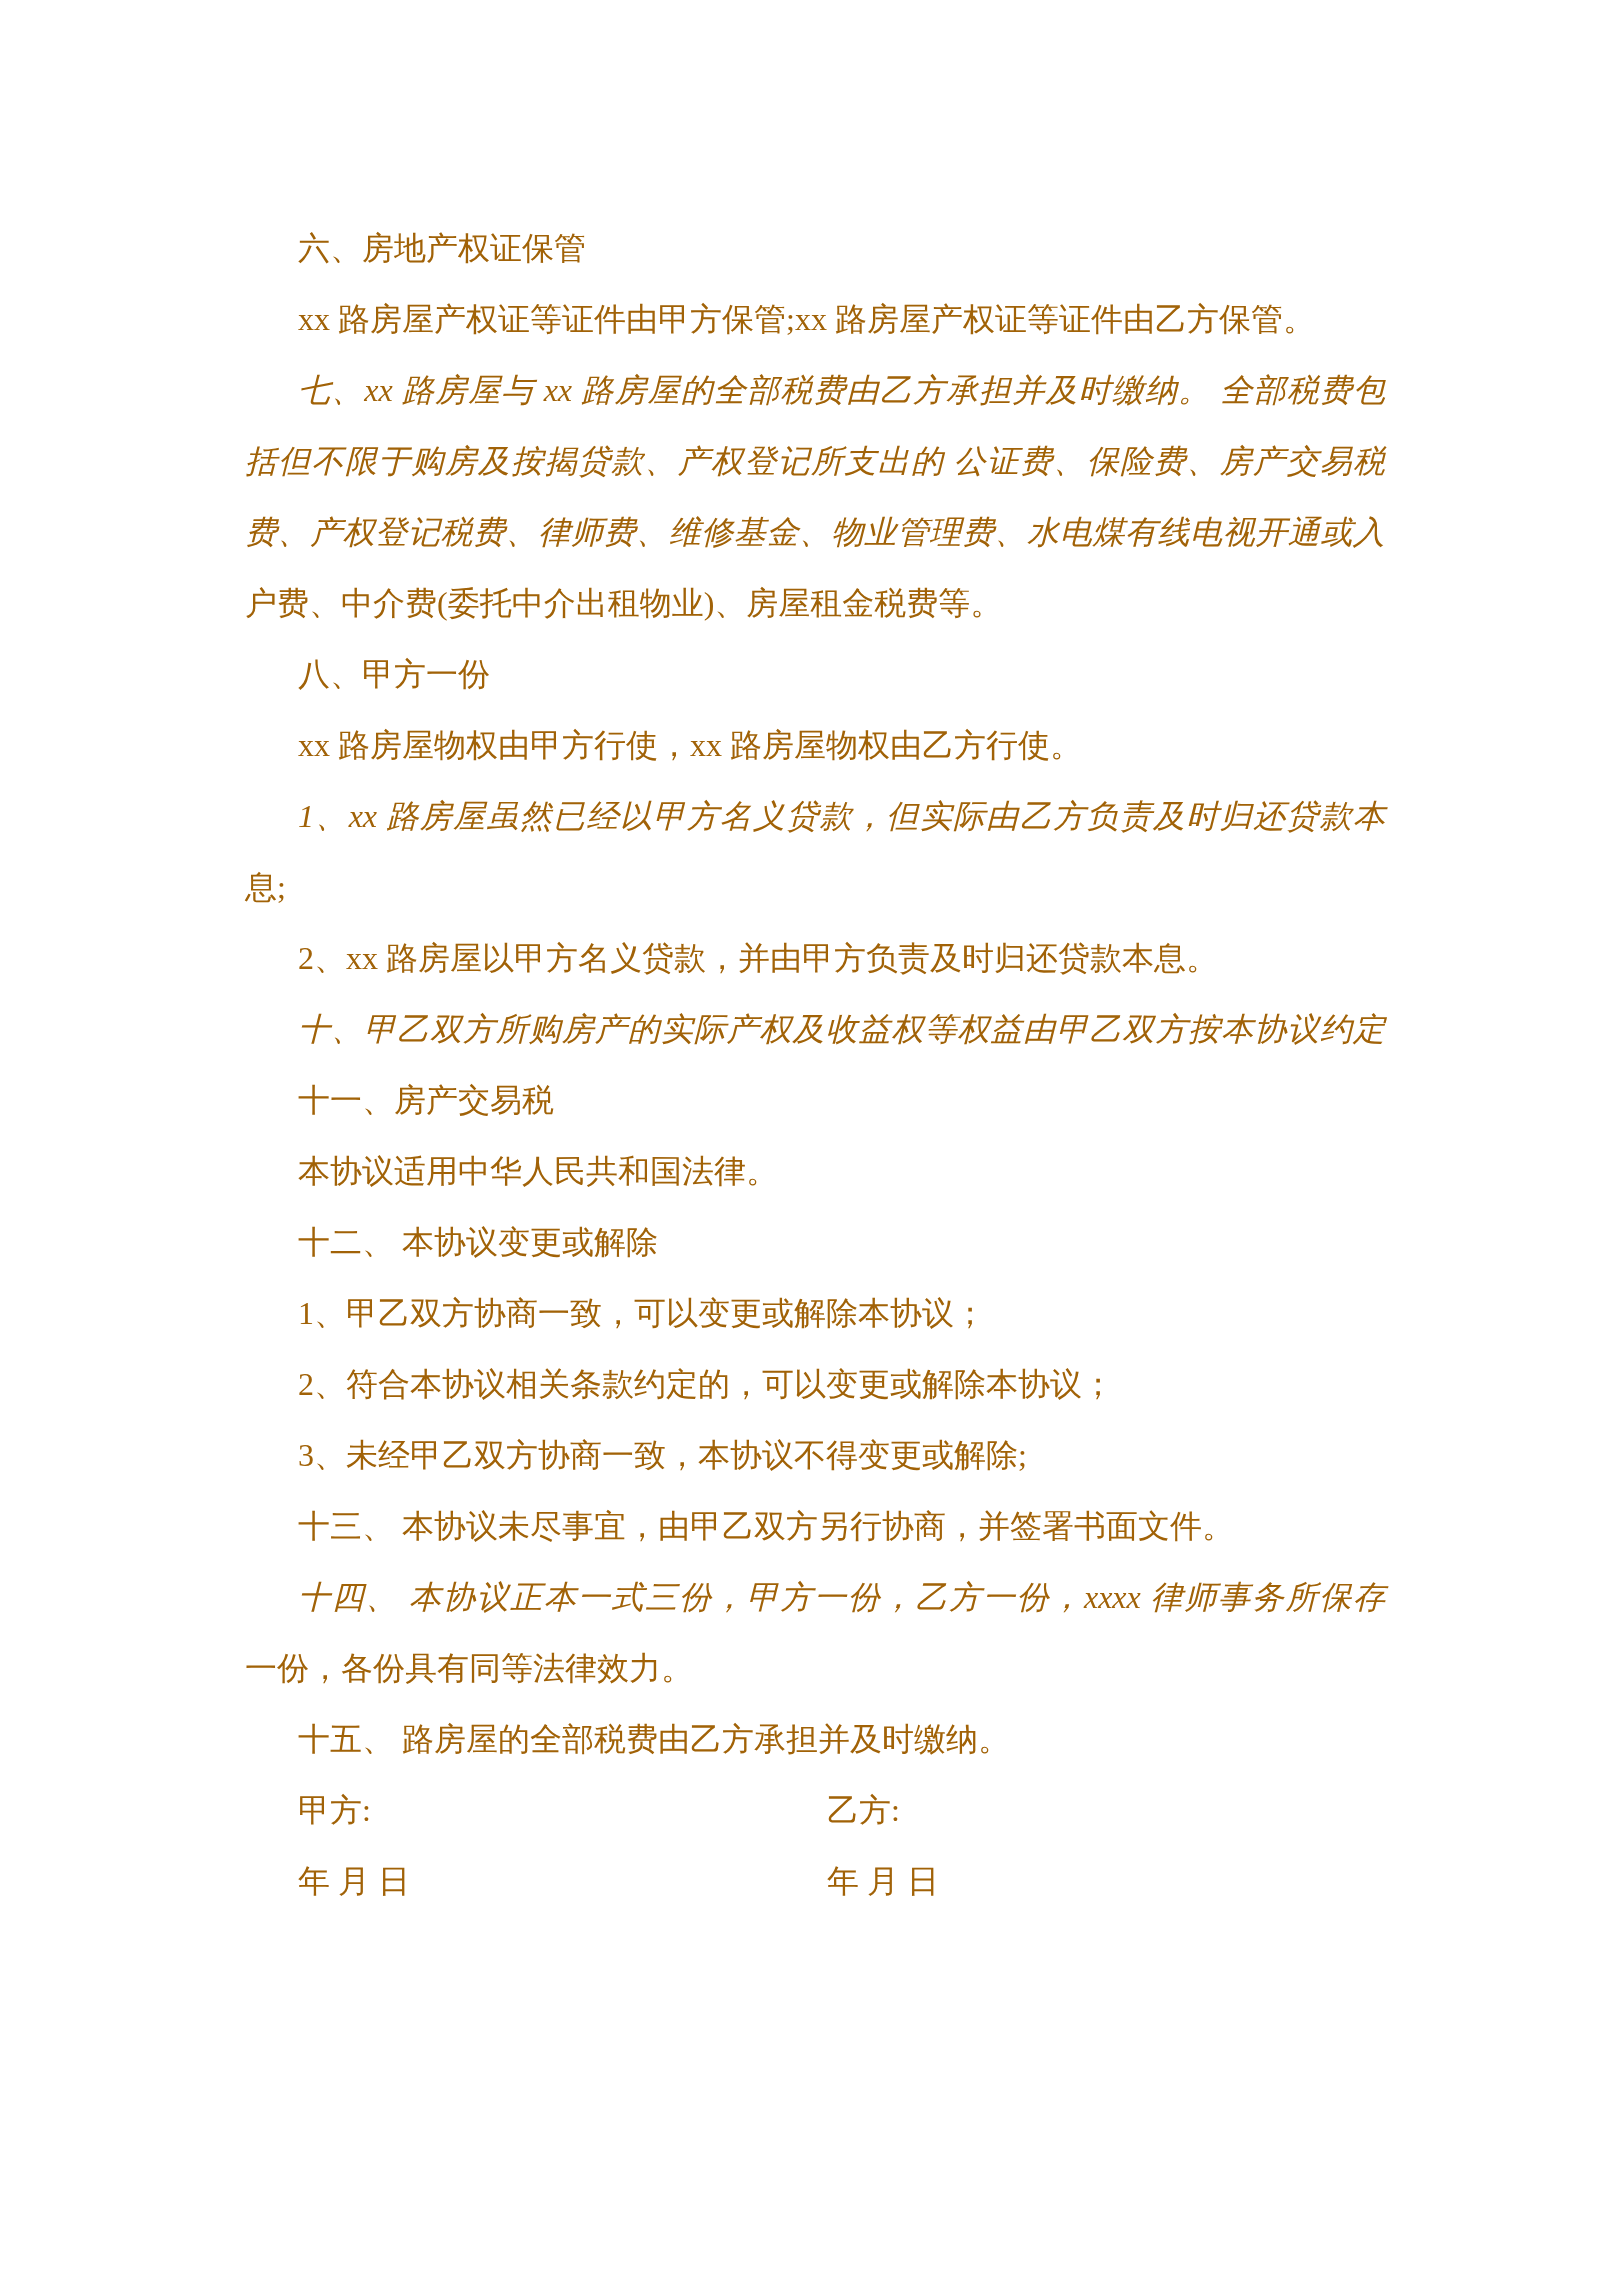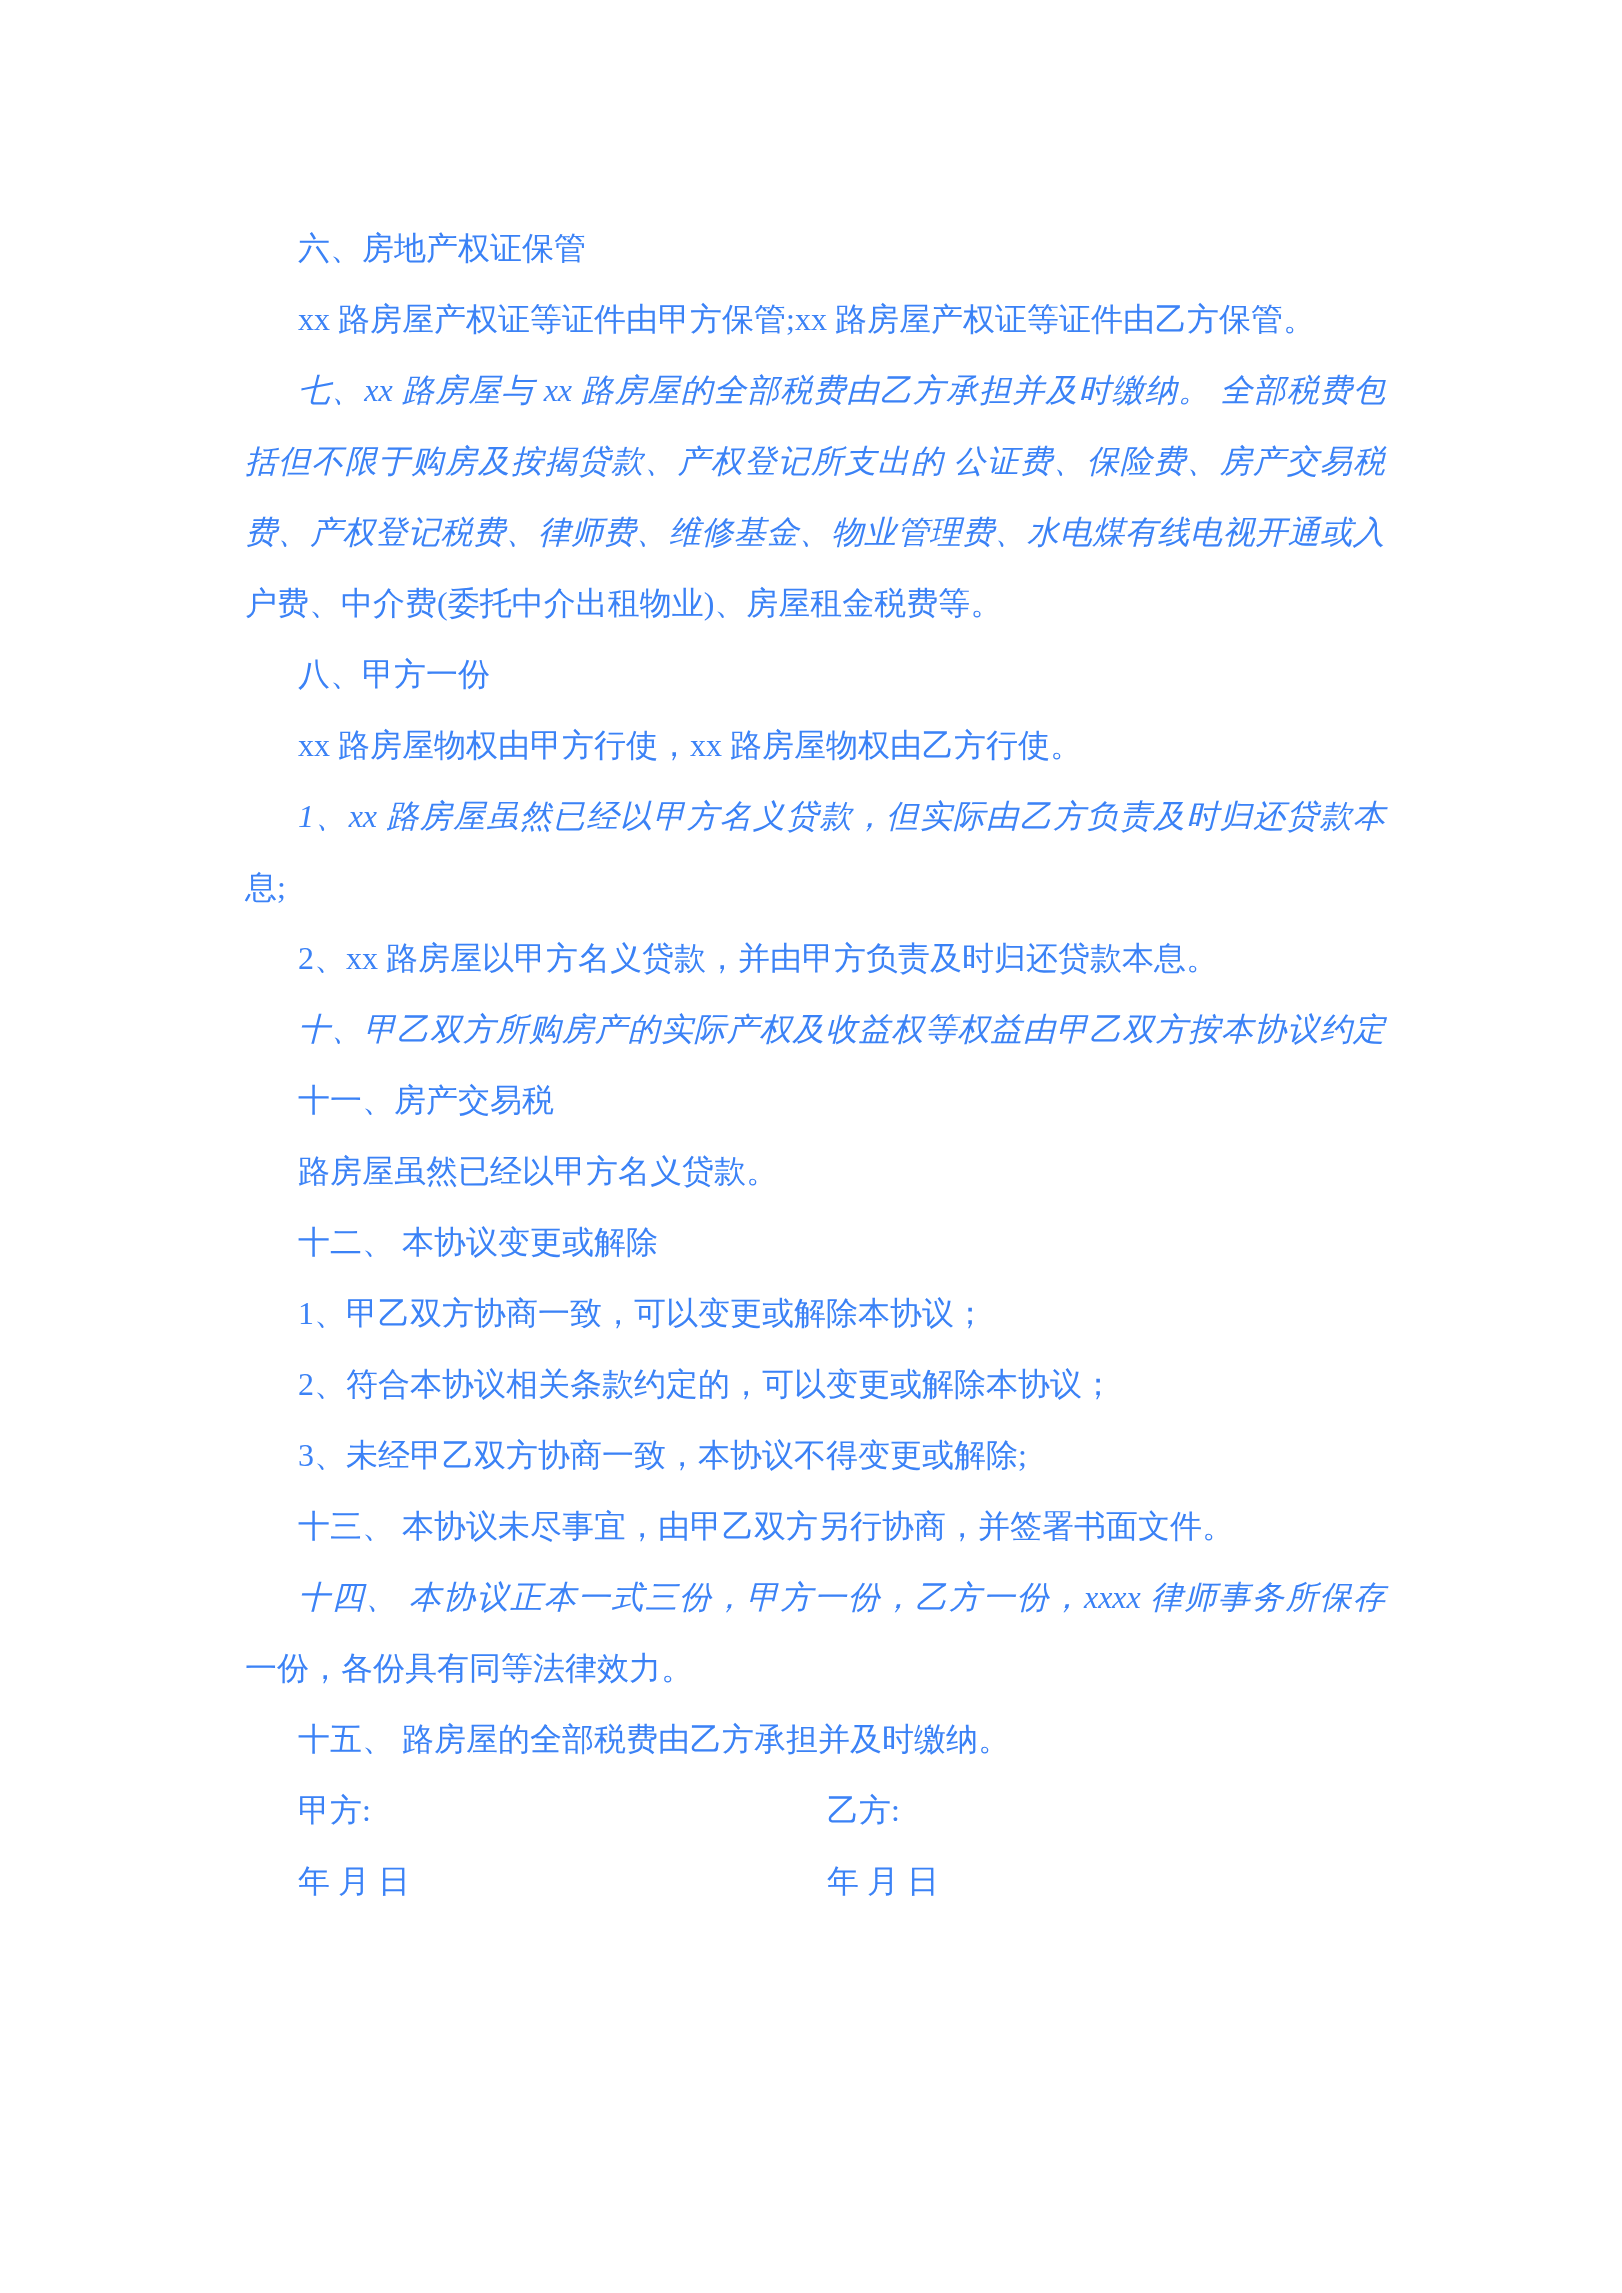--- a/index.html
+++ b/index.html
@@ -7,21 +7,21 @@
     padding: 0;
     background: #ffffff;
   }
   .page {
     position: relative;
     width: 1623px;
     height: 2030px;
     background: #ffffff;
     overflow: hidden;
     font-family: "Liberation Serif", "DejaVu Serif", serif;
-    color: #3b82f6;
+    color: #a16207;
   }
   .textblock {
     position: absolute;
     left: 245px;
     top: 213px;
     width: 1140px;
     font-size: 32px;
     line-height: 71px;
     text-align: left;
   }
@@ -65,21 +65,21 @@
     <div class="ln fill">括但不限于购房及按揭贷款、产权登记所支出的 公证费、保险费、房产交易税</div>
     <div class="ln fill">费、产权登记税费、律师费、维修基金、物业管理费、水电煤有线电视开通或入</div>
     <div class="ln">户费、中介费(委托中介出租物业)、房屋租金税费等。</div>
     <div class="ln indent">八、甲方一份</div>
     <div class="ln indent">xx 路房屋物权由甲方行使，xx 路房屋物权由乙方行使。</div>
     <div class="ln indent fill">1、xx 路房屋虽然已经以甲方名义贷款，但实际由乙方负责及时归还贷款本</div>
     <div class="ln">息;</div>
     <div class="ln indent">2、xx 路房屋以甲方名义贷款，并由甲方负责及时归还贷款本息。</div>
     <div class="ln indent fill">十、甲乙双方所购房产的实际产权及收益权等权益由甲乙双方按本协议约定</div>
     <div class="ln indent">十一、房产交易税</div>
-    <div class="ln indent">路房屋虽然已经以甲方名义贷款。</div>
+    <div class="ln indent">本协议适用中华人民共和国法律。</div>
     <div class="ln indent">十二、 本协议变更或解除</div>
     <div class="ln indent">1、甲乙双方协商一致，可以变更或解除本协议；</div>
     <div class="ln indent">2、符合本协议相关条款约定的，可以变更或解除本协议；</div>
     <div class="ln indent">3、未经甲乙双方协商一致，本协议不得变更或解除;</div>
     <div class="ln indent">十三、 本协议未尽事宜，由甲乙双方另行协商，并签署书面文件。</div>
     <div class="ln indent fill">十四、 本协议正本一式三份，甲方一份，乙方一份，xxxx 律师事务所保存</div>
     <div class="ln">一份，各份具有同等法律效力。</div>
     <div class="ln indent">十五、 路房屋的全部税费由乙方承担并及时缴纳。</div>
 
     <div class="ln sign">

